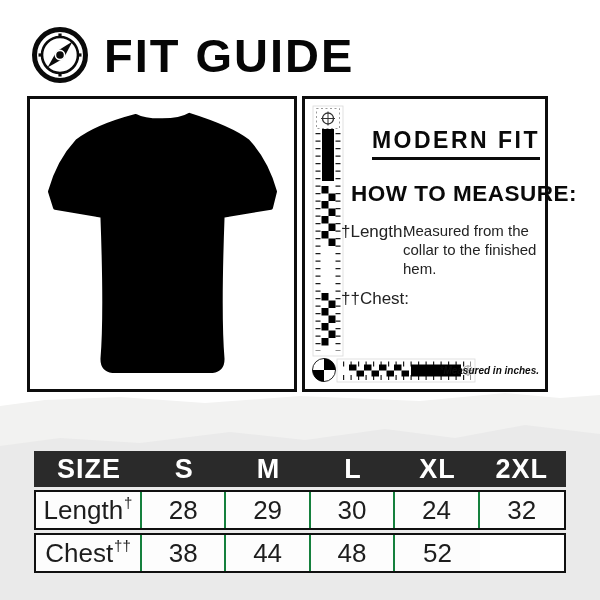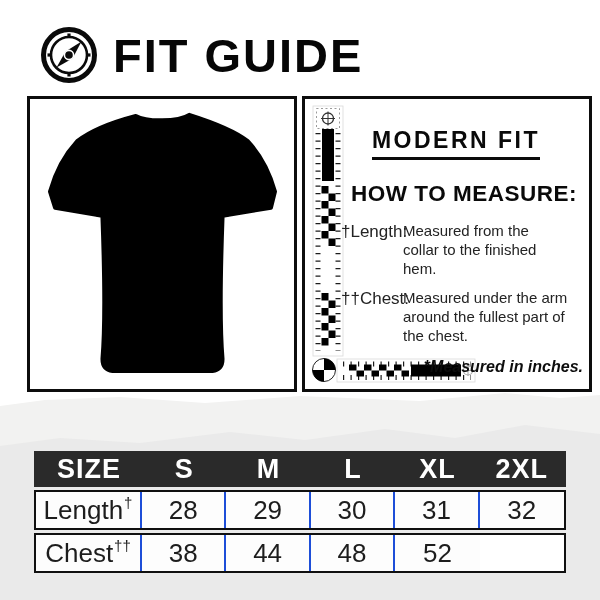--- a/index.html
+++ b/index.html
@@ -10,32 +10,32 @@
     position:relative;
     overflow:hidden;
     color:#111;
   }
   .page { position:absolute; inset:0; width:600px; height:600px; }
 
   
   .hills { position:absolute; left:0; top:392px; width:600px; height:208px; z-index:0; }
 
   
-  .brand-header { position:absolute; left:40px; top:26px; height:58px; display:flex; align-items:center; z-index:2; }
+  .brand-header { position:absolute; left:31px; top:26px; height:58px; display:flex; align-items:center; z-index:2; }
   .compass { width:58px; height:58px; flex:none; }
   .page-title {
     margin-left:15px;
     font-size:47px; font-weight:800; letter-spacing:2px;
     color:#060606; line-height:1;
   }
 
   
   .panel { position:absolute; background:#fff; border:3px solid #0d0d0d; z-index:2; }
   .shirt-panel { left:27px; top:96px; width:270px; height:296px; }
-  .fit-panel   { left:302px; top:96px; width:290px; height:296px; }
+  .fit-panel   { left:302px; top:96px; width:246px; height:296px; }
 
   .shirt-svg { position:absolute; left:17px; top:11px; width:232px; height:266px; }
 
   .ruler-svg { position:absolute; left:2px; top:2px; width:262px; height:288px; pointer-events:none; }
 
   .fit-title-wrap { position:absolute; left:40px; top:28px; width:222px; text-align:center; }
   .fit-title {
     display:inline-block;
     font-size:23px; font-weight:800; letter-spacing:2.5px;
     color:#0a0a0a;
@@ -47,42 +47,42 @@
     font-size:22.5px; font-weight:800; letter-spacing:0.5px; color:#0a0a0a;margin-left:10px;
   }
   .measure-list { position:absolute; left:36px; top:122px; }
   .measure-row { display:flex; align-items:flex-start; margin-bottom:10px; }
   .m-label { width:62px; flex:none; font-size:17px; line-height:1.27; color:#232323; }
   .m-desc  { font-size:15px; line-height:1.27; color:#232323; }
   .m-desc-length { width:165px; }
   .m-desc-chest  { width:170px; }
   .fit-footnote {
     position:absolute; right:6px; bottom:13px;
-    font-size:16px; font-weight:bold; font-style:italic; color:#0d0d0d;
+    font-size:10px; font-weight:bold; font-style:italic; color:#0d0d0d;
   }
 
   
   .size-table { position:absolute; left:34px; top:451px; width:532px; z-index:2; }
   .st-grid { display:grid; grid-template-columns:106px repeat(5, 1fr); }
   .st-header {
     background:#2a2a2a; border:2px solid #2a2a2a;
     height:36px; align-items:center;
   }
   .st-hcell {
     color:#fff; font-size:27px; font-weight:bold; letter-spacing:1px;
     text-align:center; line-height:32px;
   }
   .st-row {
     margin-top:3px; border:2px solid #101010; background:#fff; height:40px;
     align-items:center;
   }
   .st-cell {
     height:36px; display:flex; align-items:center; justify-content:center;
     font-size:26px; color:#1d1d1d; background:#fdfdfd;
-    border-right:2px solid #1d4ed8;
+    border-right:2px solid #15803d;
   }
   .st-cell:last-child { border-right:none; }
   .st-sup { font-size:15px; position:relative; top:-8px; margin-left:1px; }
 </style>
 </head>
 <body>
 
 <div class="page">
 
   <svg class="hills" viewBox="0 0 600 208" preserveAspectRatio="none" aria-hidden="true">
@@ -190,21 +190,20 @@
 
     <div class="how-title">HOW TO MEASURE:</div>
 
     <div class="measure-list">
       <div class="measure-row">
         <div class="m-label">†Length:</div>
         <div class="m-desc m-desc-length">Measured from the collar to the finished hem.</div>
       </div>
       <div class="measure-row">
         <div class="m-label">††Chest:</div>
-        <div class="m-desc m-desc-chest">Measured under the arm around the fullest part of the chest.</div>
       </div>
     </div>
 
     <div class="fit-footnote">*Measured in inches.</div>
   </div>
 
   <div class="size-table">
     <div class="st-grid st-header">
       <div class="st-hcell">SIZE</div>
       <div class="st-hcell">S</div>
@@ -215,21 +214,21 @@
     </div>
 
     <div class="st-grid st-row">
       <div class="st-cell">
         <span>Length</span>
           <span class="st-sup">†</span>
       </div>
       <div class="st-cell">28</div>
       <div class="st-cell">29</div>
       <div class="st-cell">30</div>
-      <div class="st-cell">31</div>
+      <div class="st-cell">24</div>
       <div class="st-cell">32</div>
     </div>
 
     <div class="st-grid st-row">
       <div class="st-cell">
         <span>Chest</span>
           <span class="st-sup">††</span>
       </div>
       <div class="st-cell">38</div>
       <div class="st-cell">44</div>

